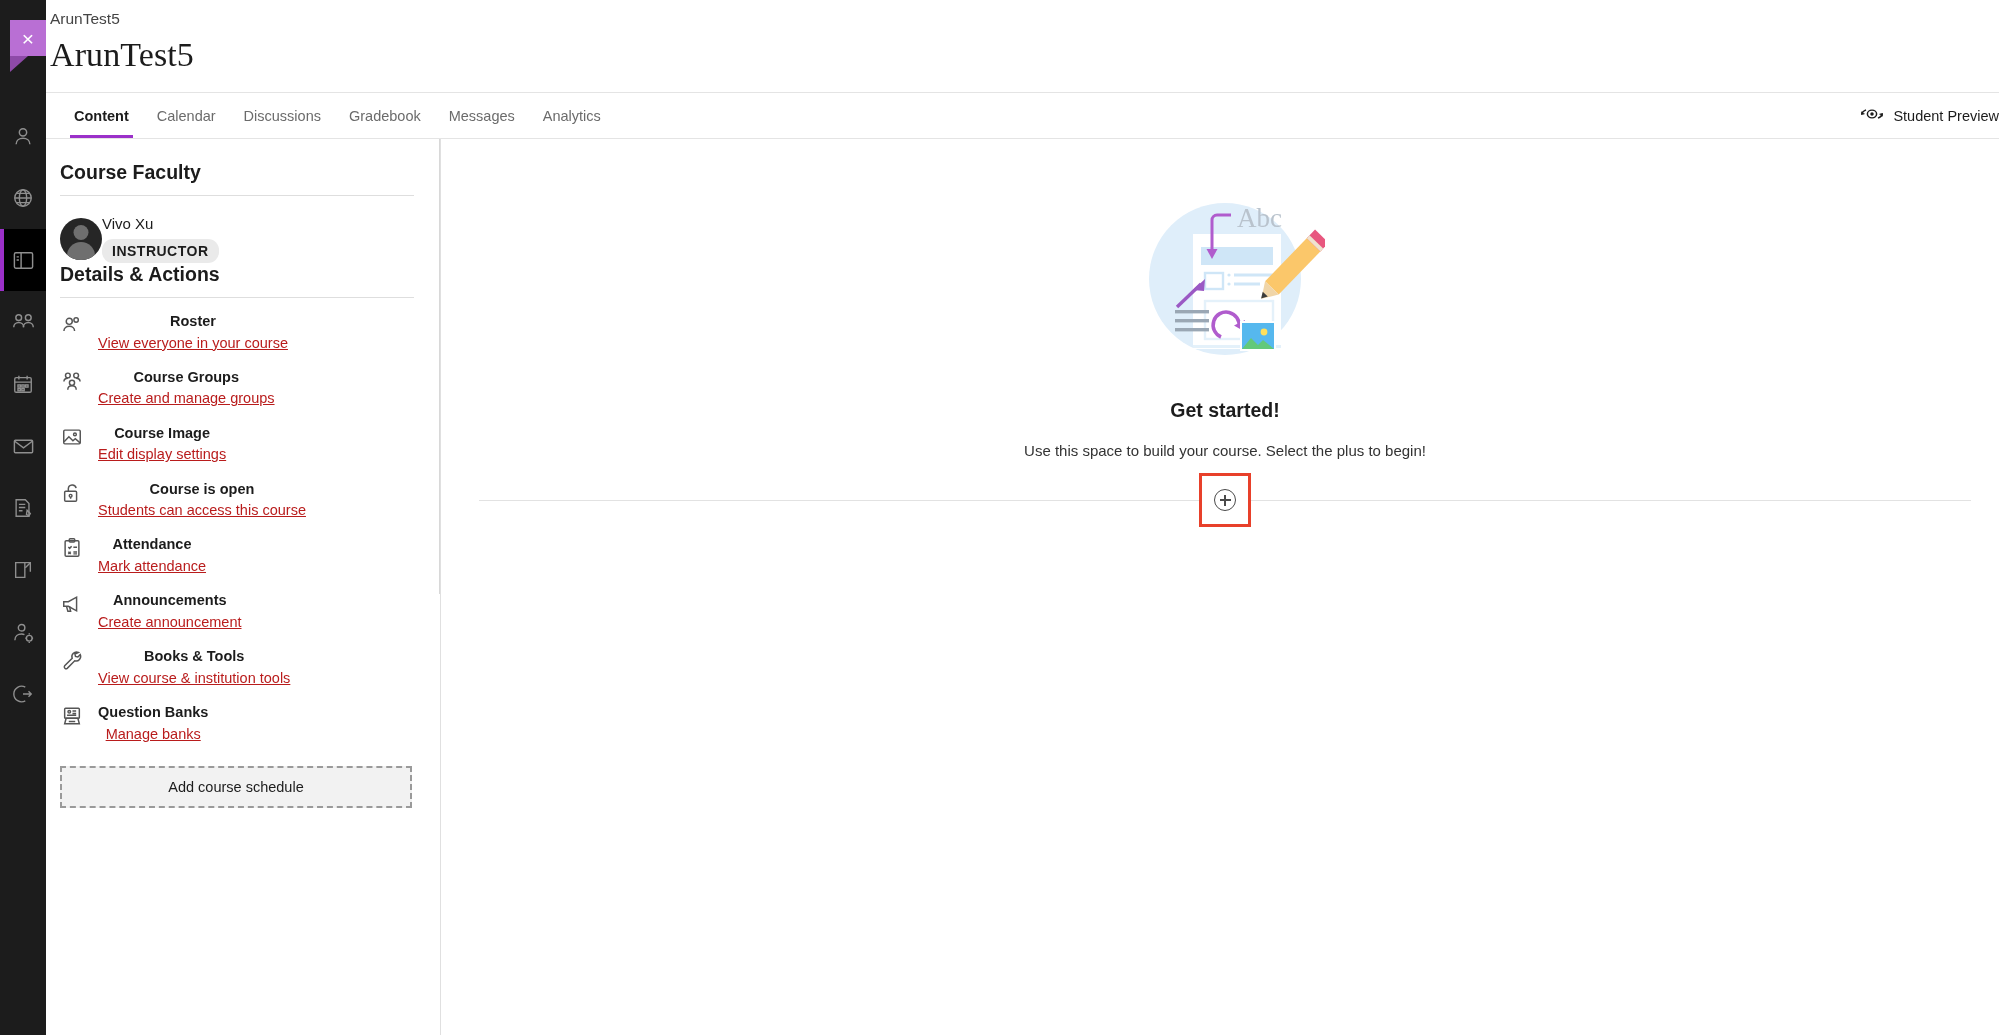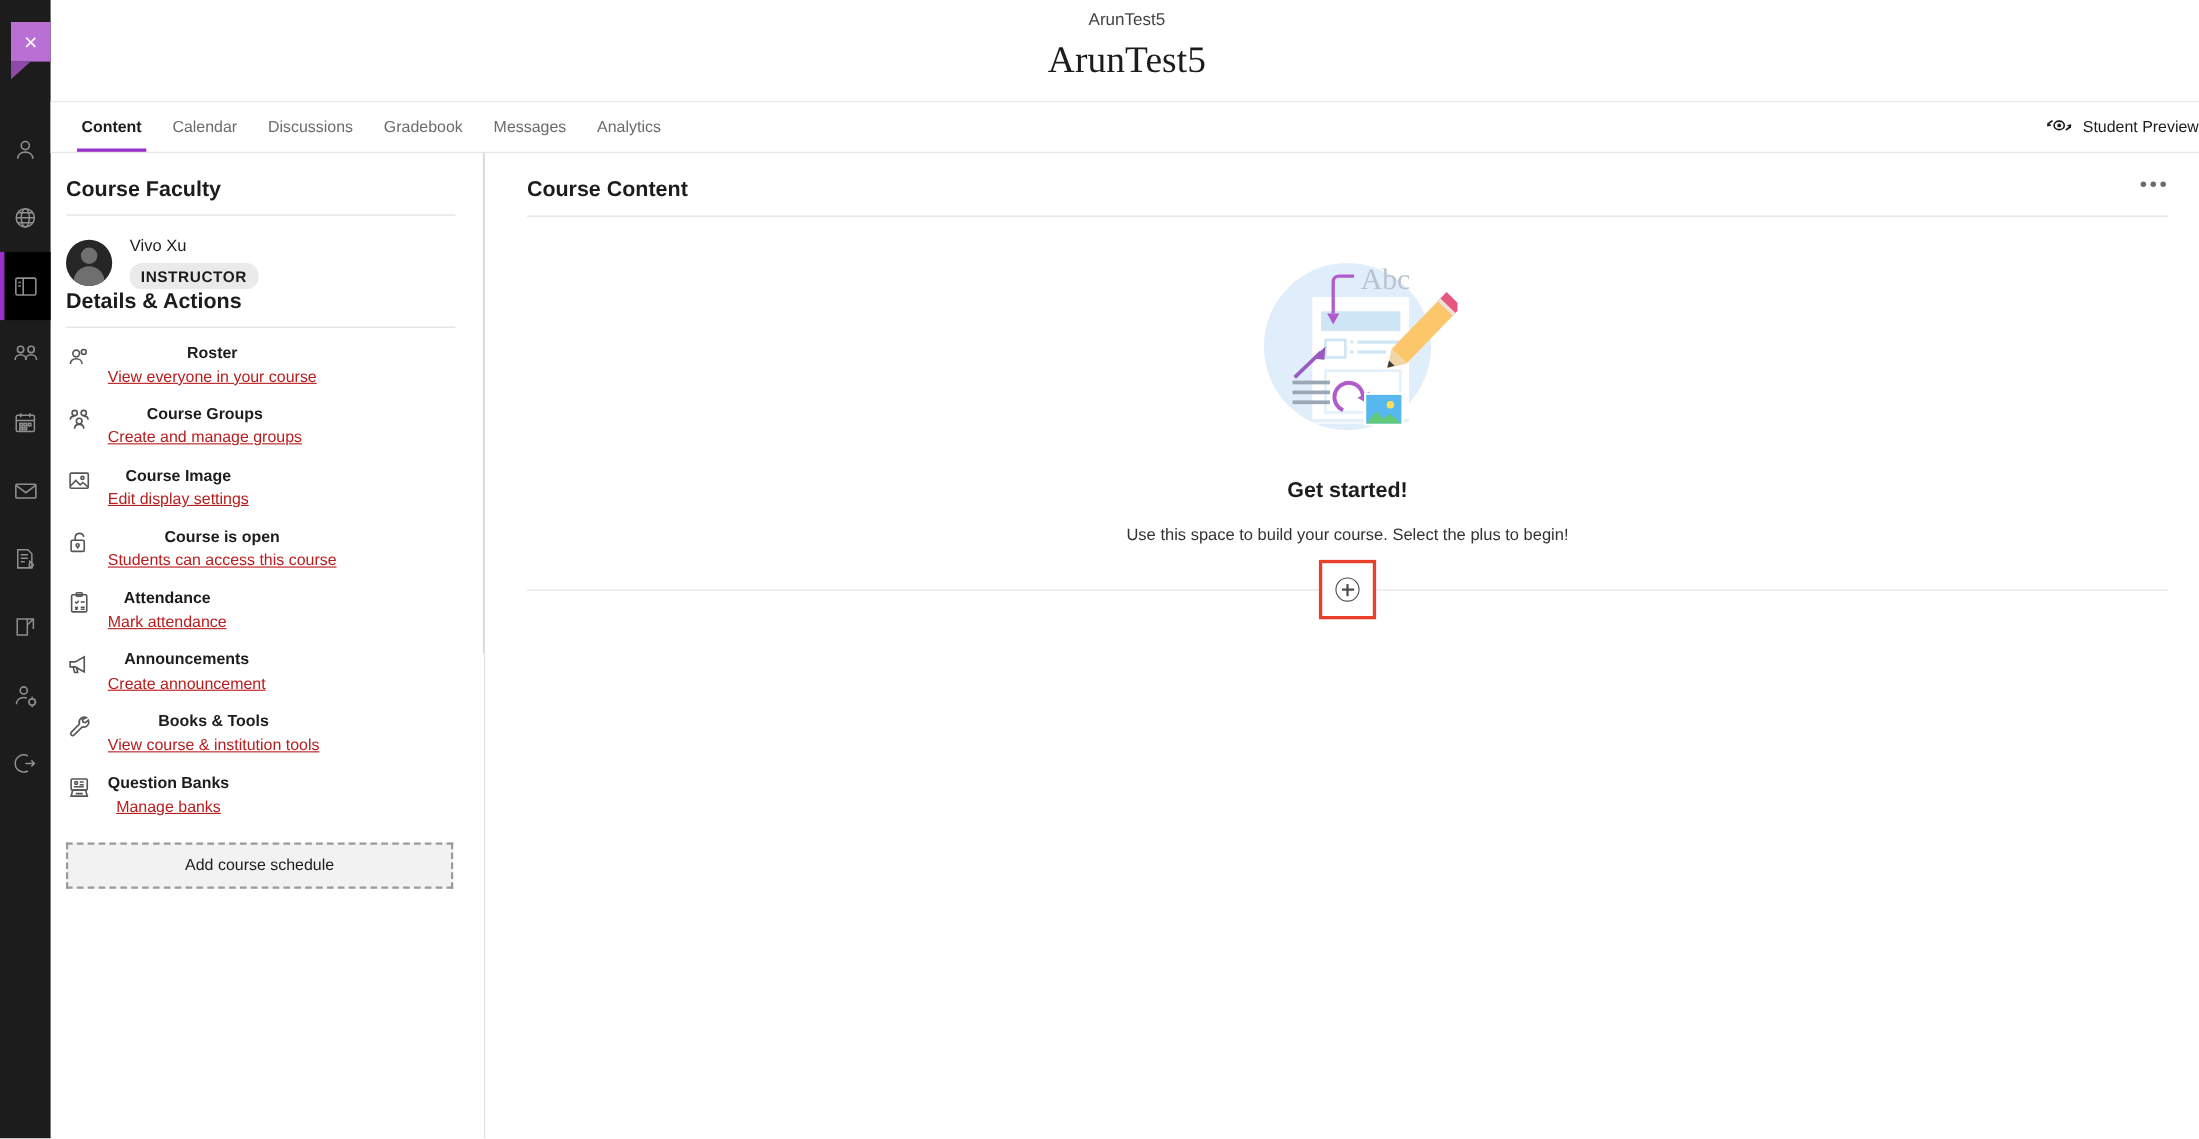--- a/index.html
+++ b/index.html
@@ -64,21 +64,20 @@
   }
 
   
   .main { flex: 1 1 auto; display: flex; flex-direction: column; min-width: 0; background: #fff; }
 
   .course-header {
     padding: 10px 0 0 4px;
     height: 92px;
     flex: 0 0 92px;
     background: #fff;
-    text-align: center;
   }
   .breadcrumb {
     font-size: 15.5px; color: #444; line-height: 1.2;
     padding-left: 0px;
     cursor: pointer;
   }
   .course-title {
     font-family: "Liberation Serif", serif;
     font-size: 34px;
     font-weight: 400;
@@ -134,21 +133,21 @@
   }
   .left-panel::after {
     content: ""; position: absolute; right: 0; top: 0; width: 1px; height: 455px;
     background: #d8d8d8;
   }
   .panel-h {
     font-size: 19.5px; font-weight: 700; color: #1c1c1c;
     padding-bottom: 11px;
     border-bottom: 1px solid #dedede;
   }
-  .faculty-row { display: flex; align-items: center; gap: 16px; margin-top: 19px; }
+  .faculty-row { display: flex; align-items: center; margin-top: 19px; }
   .avatar {
     width: 42px; height: 42px; border-radius: 50%;
     background: #262626; overflow: hidden;
     position: relative; flex: 0 0 42px;
   }
   .avatar .head {
     position: absolute; left: 50%; top: 7px; transform: translateX(-50%);
     width: 15px; height: 15px; border-radius: 50%; background: #6f6f6f;
   }
   .avatar .shoulders {
@@ -538,28 +537,20 @@
               <span class="detail-link">Manage banks</span>
             </span>
           </div>
 
         </div>
 
         <div class="add-schedule">Add course schedule</div>
       </div>
 
       <div class="content-panel">
-        <div class="content-head">
-          <div class="content-title">Course Content</div>
-          <div class="kebab">
-            <i></i>
-            <i></i>
-            <i></i>
-          </div>
-        </div>
 
         <div class="empty-state">
 
           <span class="illus">
             <svg viewBox="0 0 200 200" width="200" height="200">
               <circle cx="100" cy="100" r="76" fill="#dfeefa"></circle>
 
               <rect x="68" y="55" width="88" height="115" fill="#ffffff"></rect>
               <rect x="76" y="68" width="72" height="18" fill="#cfe6f7"></rect>
               <rect x="80" y="94" width="18" height="16" fill="none" stroke="#cfe6f7" stroke-width="2.4"></rect>

